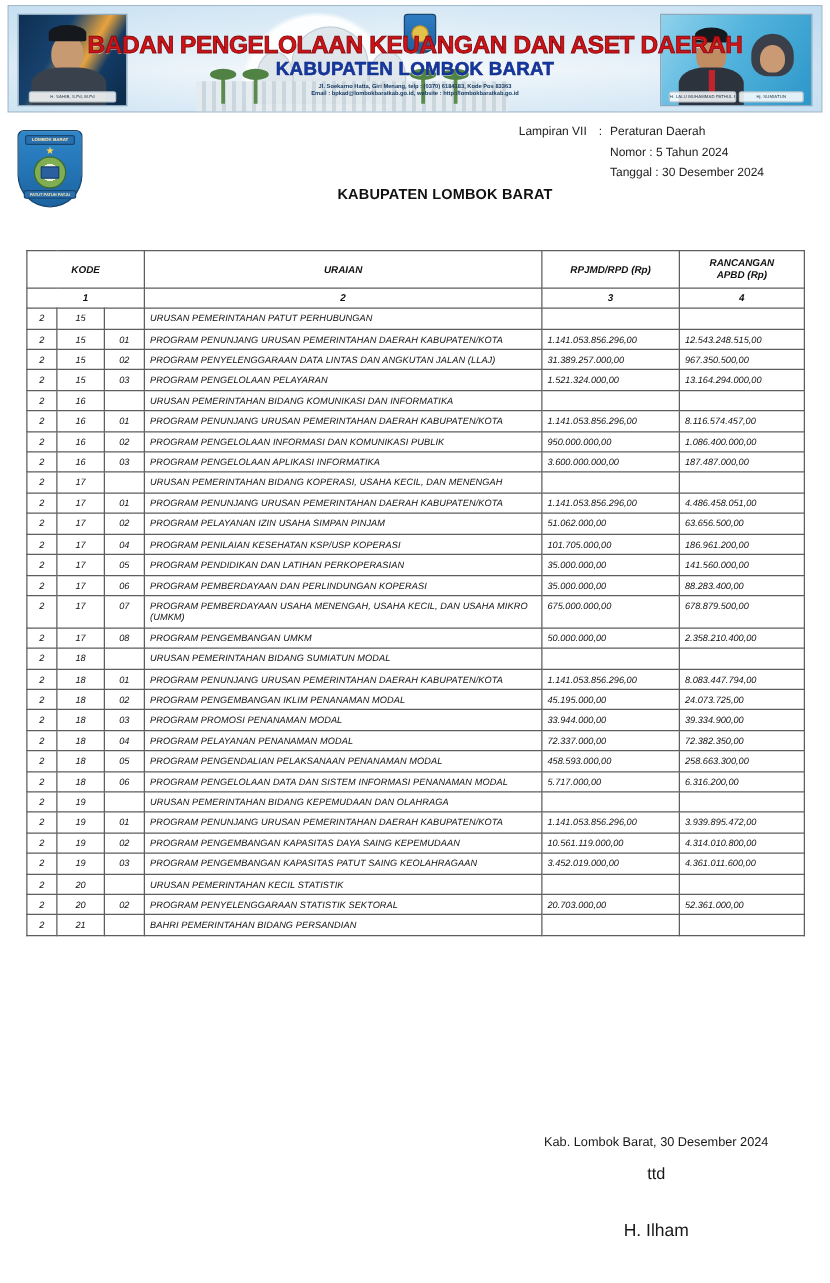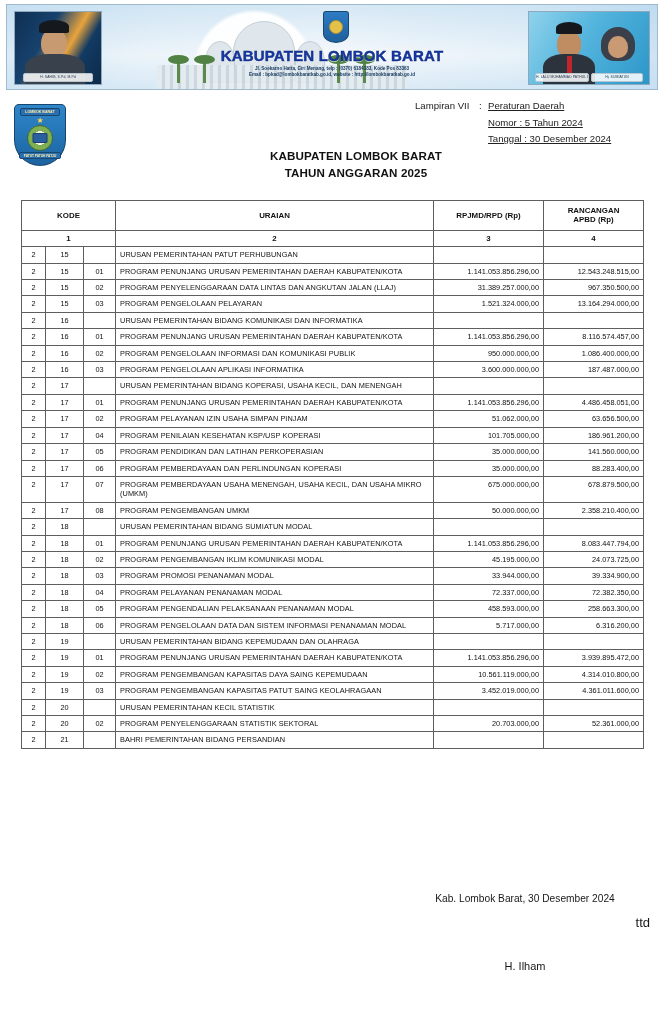--- a/index.html
+++ b/index.html
@@ -81,21 +81,21 @@
   .banner-addr {
     position:absolute; left:0; right:0; top:61px; text-align:center;
     font-size:4.6px; line-height:6.2px; font-weight:bold; color:#13365e;
   }
 
   
   .meta { position:absolute; left:415px; top:100px; width:240px; font-size:9.6px; color:#222; }
   .meta .row { display:flex; margin-bottom:5.5px; }
   .meta .lbl { width:64px; text-align:left; }
   .meta .colon { width:9px; }
-  .meta .val { flex:1;text-decoration:underline; }
+  .meta .val { flex:1; }
   .meta .row.indent { padding-left:73px; }
 
   
   .crest { position:absolute; left:14px; top:104px; width:52px; height:62px; }
   .crest .shield {
     position:absolute; inset:0;
     background: linear-gradient(180deg,#2f86c8 0%,#2577b8 45%,#1d63a0 100%);
     border:1.6px solid #16466f;
     border-radius: 5px 5px 50% 50% / 5px 5px 42% 42%;
   }
@@ -123,44 +123,44 @@
     background:#2a6fb0; border:1px solid #17476f; border-radius:2px;
     font-size:3.2px; line-height:6px; text-align:center; color:#ffe9a8; font-weight:bold;
   }
 
   
   .title-block { position:absolute; left:56px; right:8px; top:148px; text-align:center; }
   .title-block .t { font-size:11.6px; font-weight:bold; letter-spacing:.15px; line-height:16.5px; color:#111; }
 
   
   .tbl-wrap { position:absolute; left:21px; top:200px; width:622px; }
-  table.main { width:622px; border-collapse:collapse; table-layout:fixed; }
+  table.main { width:622px; border-collapse:collapse; table-layout:fixed;font-style:italic; }
   table.main td, table.main th {
     border:1px solid #5e5e5e;
     font-size:7.35px;
     line-height:9.4px;
     padding:3px 4px;
     vertical-align:top;
     font-weight:normal;
     color:#111;
   }
   table.main th { text-align:center; font-weight:bold; font-size:7.9px; vertical-align:middle; padding:5px 3px; }
   col.c1 { width:24px; }  col.c2 { width:38px; }  col.c3 { width:32px; }
   col.c4 { width:318px; } col.c5 { width:110px; } col.c6 { width:100px; }
   td.k { text-align:center; vertical-align:middle; font-size:7.5px; }
   td.u { text-align:left; letter-spacing:.08px; }
-  td.n { text-align:right; vertical-align:middle; font-size:7.5px; }
+  td.n { vertical-align:middle; font-size:7.5px; }
   tr.numrow td { vertical-align:middle; text-align:center; font-weight:bold; font-size:7.9px; padding:3px; }
 
   
   .sign { position:absolute; left:400px; top:893px; width:250px; text-align:center; font-size:10.2px; color:#181818; }
-  .sign .l1 { margin-bottom:11px; }
+  .sign .l1 { margin-bottom:11px;margin-top:16px; }
   .sign .l2 { margin-bottom:28px; }
-  .sign .ttd { font-size:13px; margin-bottom:30px;text-align:right; }
-  .sign .nm { font-size:11px; }
+  .sign .ttd { font-size:13px; margin-bottom:30px; }
+  .sign .nm { font-size:14px; }
 </style>
 </head>
 <body>
 
 <div class="page">
 
   <div class="banner">
     <div class="sky"></div>
     <div class="dome main"></div>
     <div class="dome s1"></div>
@@ -185,20 +185,21 @@
       <div class="body" style="left:14px; top:42px; width:52px; height:32px; background:#2d333c;"></div>
       <div style="position:absolute; left:38px; top:44px; width:5px; height:20px; background:#c0252c;"></div>
       <div class="head" style="left:78px; top:22px; width:22px; height:25px; background:#c99a74;"></div>
       <div class="head" style="left:72px; top:15px; width:34px; height:34px; background:#3b3f49; border-radius:50% 50% 38% 38%;"></div>
       <div class="head" style="left:79px; top:24px; width:20px; height:22px; background:#c99a74; border-radius:50% 50% 45% 45%;"></div>
       <div class="body" style="left:68px; top:46px; width:44px; height:28px; background:#2f3views;"></div>
       <div class="namebar" style="left:6px; width:54px;">H. LALU MUHAMMAD PATHUL BAHRI</div>
       <div class="namebar" style="right:6px; width:52px;">Hj. SUMIATUN</div>
     </div>
 
+    <div class="banner-title">BADAN PENGELOLAAN KEUANGAN DAN ASET DAERAH</div>
     <div class="banner-sub">KABUPATEN LOMBOK BARAT</div>
     <div class="banner-addr">
       <div>Jl. Soekarno Hatta, Giri Menang, telp : (0370) 6184183, Kode Pos 83363</div>
       <div>Email : bpkad@lombokbaratkab.go.id, website : http://lombokbaratkab.go.id</div>
     </div>
   </div>
 
   <div class="meta">
     <div class="row">
       <div class="lbl">Lampiran VII</div>
@@ -216,21 +217,20 @@
   <div class="crest">
     <div class="shield"></div>
     <div class="banner-top">LOMBOK BARAT</div>
     <div class="star">★</div>
     <div class="inner"></div>
     <div class="ribbon">PATUT PATUH PATJU</div>
   </div>
 
   <div class="title-block">
     <div class="t">KABUPATEN LOMBOK BARAT</div>
-    <div class="t">TAHUN ANGGARAN 2025</div>
   </div>
 
   <div class="tbl-wrap">
     <table class="main">
       <colgroup>
         <col class="c1">
           <col class="c2">
           <col class="c3">
         <col class="c4">
           <col class="c5">
@@ -395,21 +395,21 @@
             <td class="k">18</td>
             <td class="k">01</td>
             <td class="u">PROGRAM PENUNJANG URUSAN PEMERINTAHAN DAERAH KABUPATEN/KOTA</td>
             <td class="n">1.141.053.856.296,00</td>
             <td class="n">8.083.447.794,00</td>
           </tr>
           <tr>
             <td class="k">2</td>
             <td class="k">18</td>
             <td class="k">02</td>
-            <td class="u">PROGRAM PENGEMBANGAN IKLIM KOMUNIKASI MODAL</td>
+            <td class="u">PROGRAM PENGEMBANGAN IKLIM PENANAMAN MODAL</td>
             <td class="n">45.195.000,00</td>
             <td class="n">24.073.725,00</td>
           </tr>
           <tr>
             <td class="k">2</td>
             <td class="k">18</td>
             <td class="k">03</td>
             <td class="u">PROGRAM PROMOSI PENANAMAN MODAL</td>
             <td class="n">33.944.000,00</td>
             <td class="n">39.334.900,00</td>

